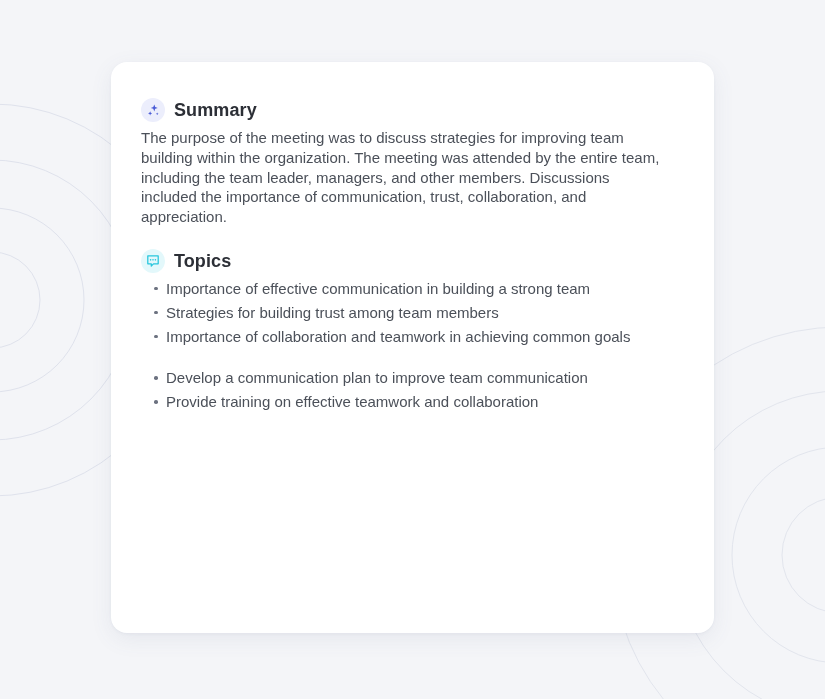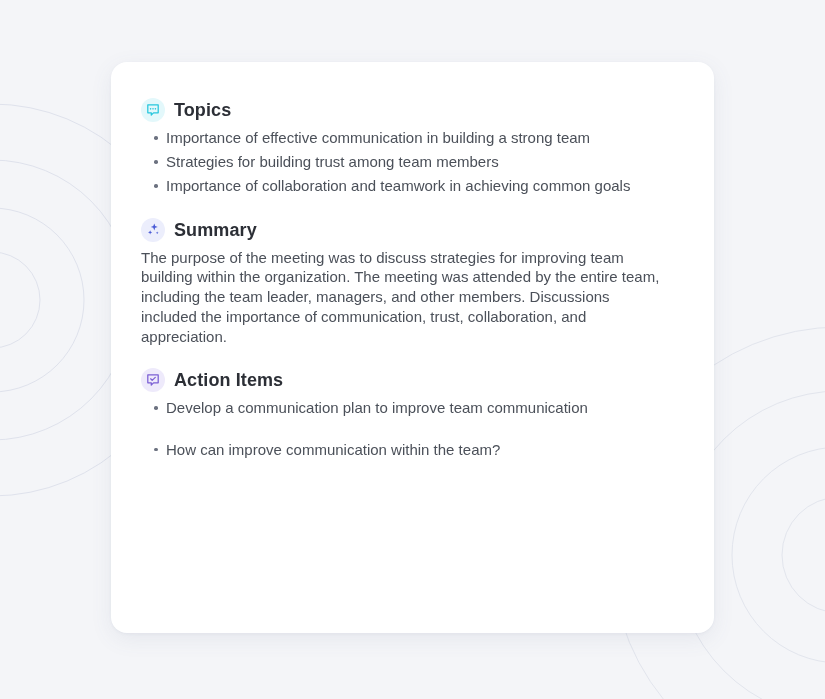--- a/index.html
+++ b/index.html
@@ -139,66 +139,57 @@
     <circle cx="840" cy="555" r="164"></circle>
     <circle cx="840" cy="555" r="228"></circle>
   </g>
 </svg>
 
 <div id="summary-card">
   <div class="card-inner">
 
     <div class="section">
       <div class="section-head">
+        <span class="section-icon icon-sparkle">
+          <svg width="15" height="15" viewBox="0 0 24 24" xmlns="http://www.w3.org/2000/svg">
+            <path d="M13.2 2.2l1.55 4.05L18.8 7.8l-4.05 1.55L13.2 13.4l-1.55-4.05L7.6 7.8l4.05-1.55z" fill="#4a5bd6"></path>
+            <path d="M6.6 13.1l.95 2.45 2.45.95-2.45.95-.95 2.45-.95-2.45-2.45-.95 2.45-.95z" fill="#4a5bd6"></path>
+            <path d="M17.9 15.1l.62 1.6 1.6.62-1.6.62-.62 1.6-.62-1.6-1.6-.62 1.6-.62z" fill="#4a5bd6"></path>
+          </svg>
+        </span>
+        <span class="section-title">Summary</span>
+      </div>
+      <p class="summary-text">The purpose of the meeting was to discuss strategies for improving team building within the organization. The meeting was attended by the entire team, including the team leader, managers, and other members. Discussions  included the importance of communication, trust, collaboration, and appreciation.</p>
+    </div>
+
+    <div class="section">
+      <div class="section-head">
         <span class="section-icon icon-topics">
           <svg width="16" height="16" viewBox="0 0 24 24" xmlns="http://www.w3.org/2000/svg">
             <path d="M4.2 4.2h15.6v12.1h-7.1l-3.3 3.4v-3.4H4.2z" fill="none" stroke="#27c6dd" stroke-width="1.9" stroke-linejoin="round"></path>
             <circle cx="8.4" cy="10.3" r="1.15" fill="#27c6dd"></circle>
             <circle cx="12" cy="10.3" r="1.15" fill="#27c6dd"></circle>
             <circle cx="15.6" cy="10.3" r="1.15" fill="#27c6dd"></circle>
           </svg>
         </span>
         <span class="section-title">Topics</span>
       </div>
       <ul class="bullets">
         <li>Importance of effective communication in building a strong team</li>
         <li>Strategies for building trust among team members</li>
         <li>Importance of collaboration and teamwork in achieving common goals</li>
       </ul>
     </div>
 
     <div class="section">
-      <div class="section-head">
-        <span class="section-icon icon-sparkle">
-          <svg width="15" height="15" viewBox="0 0 24 24" xmlns="http://www.w3.org/2000/svg">
-            <path d="M13.2 2.2l1.55 4.05L18.8 7.8l-4.05 1.55L13.2 13.4l-1.55-4.05L7.6 7.8l4.05-1.55z" fill="#4a5bd6"></path>
-            <path d="M6.6 13.1l.95 2.45 2.45.95-2.45.95-.95 2.45-.95-2.45-2.45-.95 2.45-.95z" fill="#4a5bd6"></path>
-            <path d="M17.9 15.1l.62 1.6 1.6.62-1.6.62-.62 1.6-.62-1.6-1.6-.62 1.6-.62z" fill="#4a5bd6"></path>
-          </svg>
-        </span>
-        <span class="section-title">Summary</span>
-      </div>
-      <p class="summary-text">The purpose of the meeting was to discuss strategies for improving team building within the organization. The meeting was attended by the entire team, including the team leader, managers, and other members. Discussions  included the importance of communication, trust, collaboration, and appreciation.</p>
-    </div>
-
-    <div class="section">
-      <div class="section-head">
-        <span class="section-icon icon-action">
-          <svg width="16" height="16" viewBox="0 0 24 24" xmlns="http://www.w3.org/2000/svg">
-            <path d="M4.2 4.2h15.6v12.1h-7.1l-3.3 3.4v-3.4H4.2z" fill="none" stroke="#7b5fd4" stroke-width="1.9" stroke-linejoin="round"></path>
-            <path d="M8.5 10.2l2.3 2.4 4.6-4.6" fill="none" stroke="#7b5fd4" stroke-width="1.9" stroke-linecap="round" stroke-linejoin="round"></path>
-          </svg>
-        </span>
-        <span class="section-title">Action Items</span>
-      </div>
       <ul class="bullets">
         <li>Develop a communication plan to improve team communication</li>
+        <li>Provide training on effective teamwork and collaboration</li>
       </ul>
     </div>
 
     <div class="section">
       <ul class="bullets">
-        <li>How can improve communication within the team?</li>
       </ul>
     </div>
 
   </div>
 </div>
 
 </body></html>

